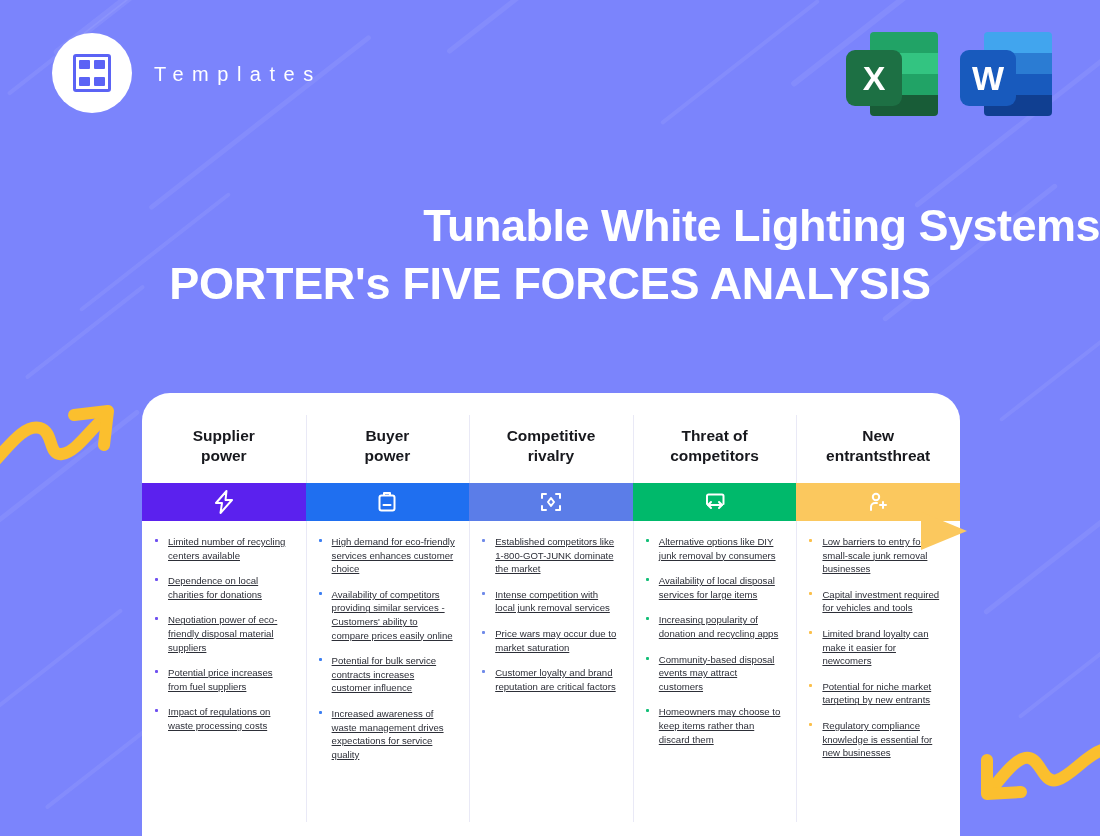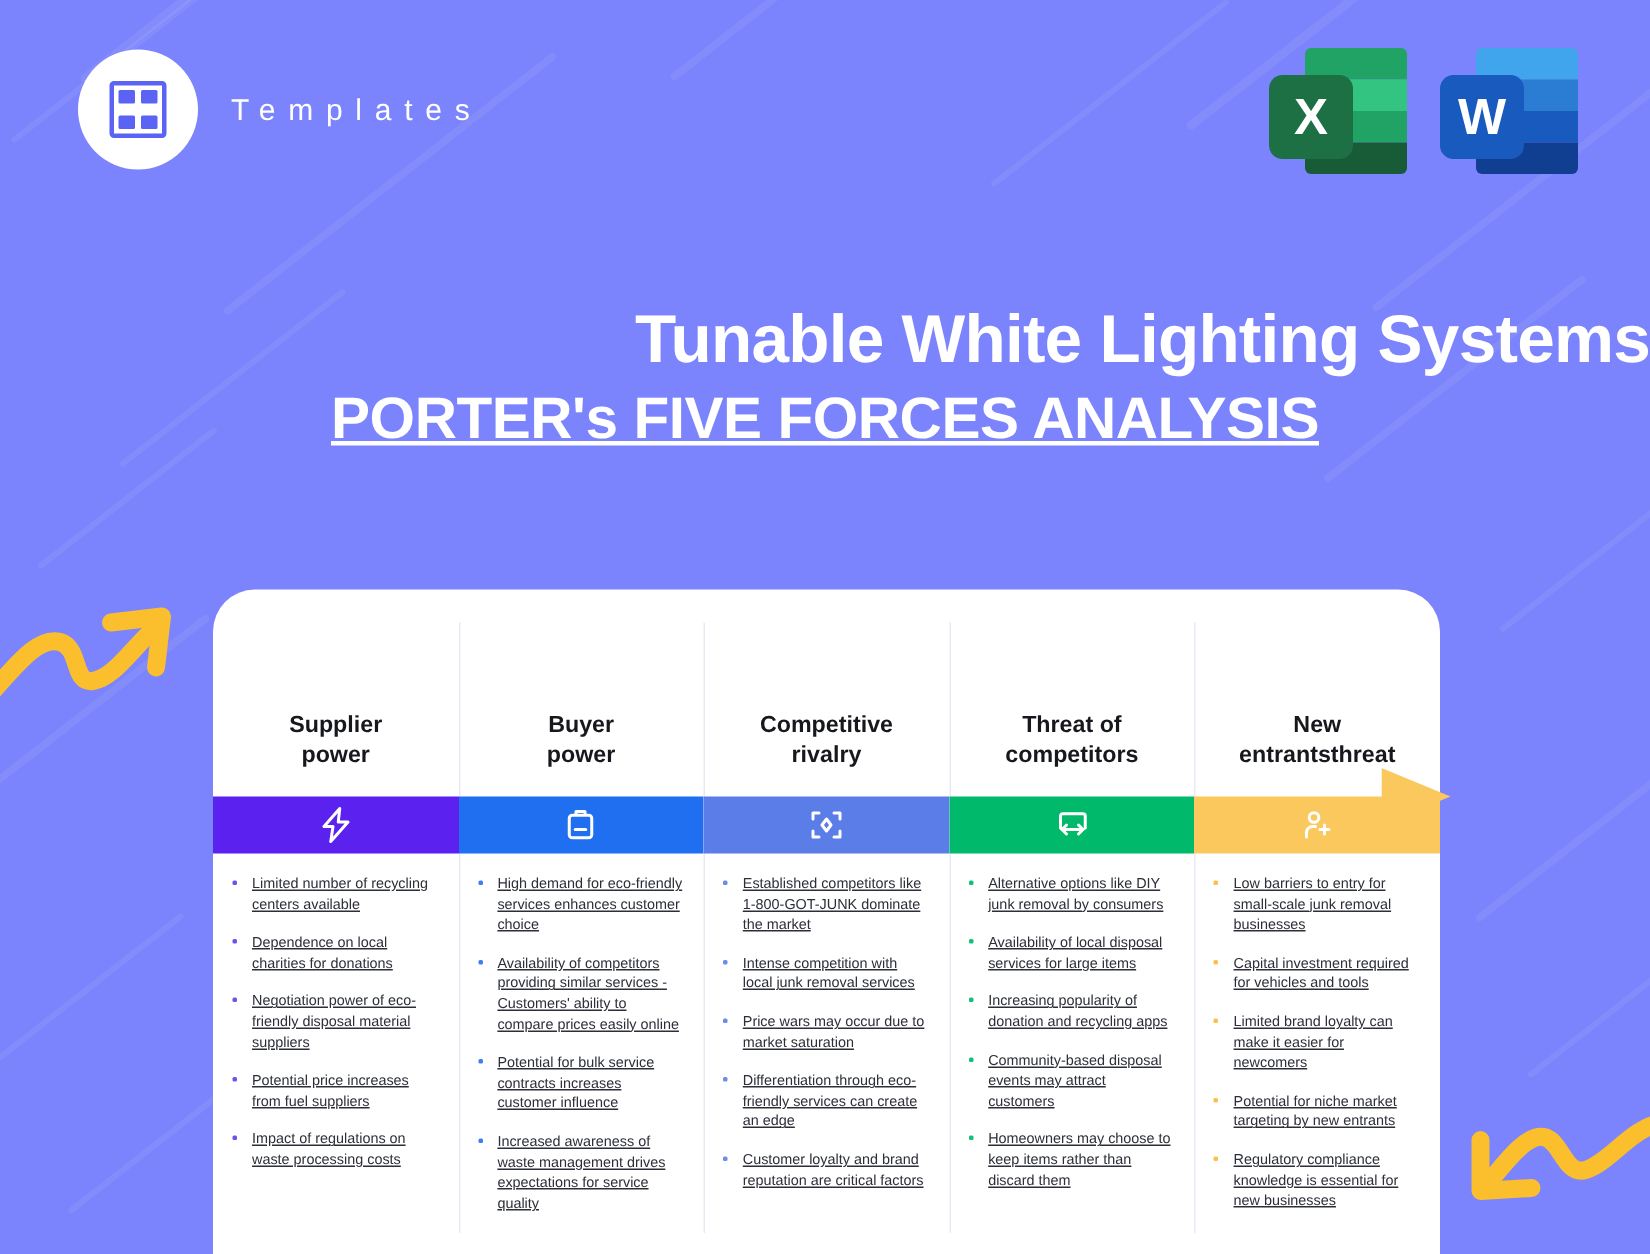--- a/index.html
+++ b/index.html
@@ -54,39 +54,38 @@
     display:flex; align-items:center; justify-content:center;
     color:#ffffff; font-size:34px; font-weight:bold; line-height:1;
   }
 
   
   .title-block { position:absolute; top:197px; left:0; width:1100px; text-align:center; }
   .title-line1 {
     font-size:45px; font-weight:bold; color:#ffffff; letter-spacing:-0.5px; line-height:1.28;text-align:right;
   }
   .title-line2 {
-    font-size:39px; font-weight:bold; color:#ffffff; letter-spacing:-0.3px; line-height:1.28;text-decoration:underline;
+    font-size:45px; font-weight:bold; color:#ffffff; letter-spacing:-0.3px; line-height:1.28;
   }
 
   
   .card {
     position:absolute; left:142px; top:393px; width:818px; height:470px;
     background:#ffffff; border-radius:28px 28px 0 0;
     overflow:hidden;
   }
   .cols { display:flex; height:100%; }
   .col { flex:1 1 0; position:relative; display:flex; flex-direction:column; min-width:0; }
   .col + .col .divider-line {
     position:absolute; left:0; top:22px; bottom:41px; width:1px; background:#e9e9f6;
   }
   .col-head {
     height:90px; padding-top:33px;
     display:flex; align-items:flex-start; justify-content:center;
     text-align:center;
-    margin-top:48px;
   }
   .col-head h3 {
     font-size:15.5px; font-weight:bold; color:#17181d; line-height:1.3;
     max-width:145px;
   }
   .band { height:38px; display:flex; align-items:center; justify-content:center; position:relative; }
   .band svg { display:block; }
   .bullets { padding:14px 13px 0 11px; flex:1 1 auto; }
   .bullets li {
     list-style:none; position:relative; padding-left:15px;
@@ -231,21 +230,20 @@
       <div class="band" style="background:#5b7de8">
         <svg width="24" height="24" viewBox="0 0 24 24">
           <path d="M3 8 V4 h4 M17 4 h4 v4 M21 16 v4 h-4 M7 20 H3 v-4" fill="none" stroke="#ffffff" stroke-width="2" stroke-linecap="round" stroke-linejoin="round"></path>
           <path d="M12 8 L15 12 L12 16 L9 12 Z" fill="none" stroke="#ffffff" stroke-width="2" stroke-linejoin="round"></path>
         </svg>
       </div>
       <ul class="bullets">
         <li style="--bullet: #6f8ae9;">Established competitors like 1-800-GOT-JUNK dominate the market</li>
         <li style="--bullet: #6f8ae9;">Intense competition with local junk removal services</li>
         <li style="--bullet: #6f8ae9;">Price wars may occur due to market saturation</li>
-        <li style="--bullet: #6f8ae9;">Differentiation through eco-friendly services can create an edge</li>
         <li style="--bullet: #6f8ae9;">Customer loyalty and brand reputation are critical factors</li>
       </ul>
     </div>
 
     <div class="col">
       <div class="divider-line"></div>
       <div class="col-head">
         <h3><span>Threat of</span><br>
             <span>competitors</span></h3>
       </div>

